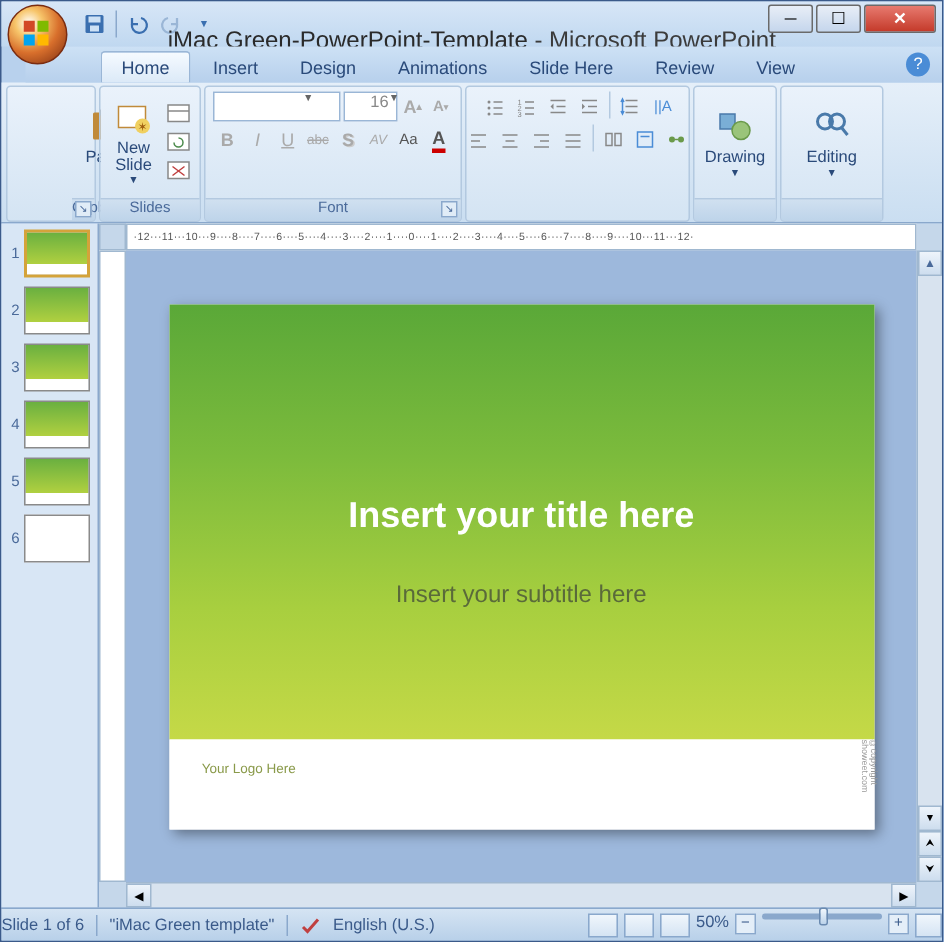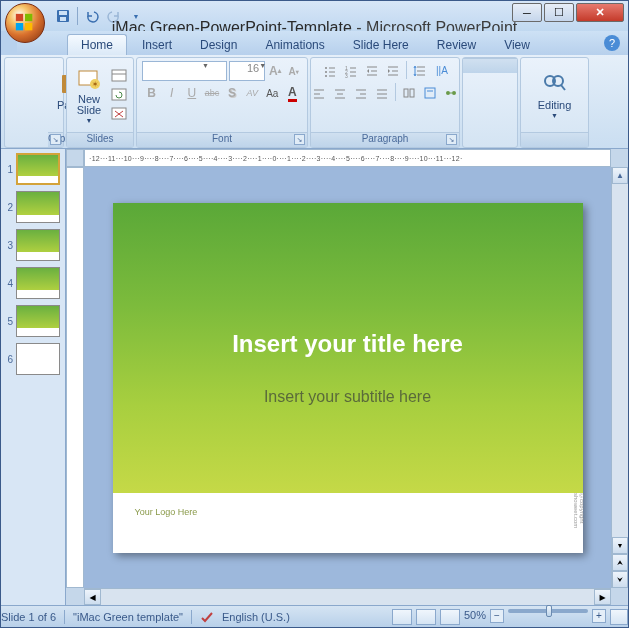--- a/index.html
+++ b/index.html
@@ -367,24 +367,35 @@
             </div>
           <div class="btn-sm">
               <svg width="14" height="14">
                 <circle cx="4" cy="7" r="2" fill="#6a9a4a"></circle>
                 <circle cx="10" cy="7" r="2" fill="#6a9a4a"></circle>
                 <line x1="6" y1="7" x2="8" y2="7" stroke="#6a9a4a"></line>
               </svg>
             </div>
         </div>
       </div>
-      <div class="group-label"><span>Paragraph</span><div class="dlg">↘</div></div>
     </div>
 
     <div class="group" style="width:56px;">
+      <div class="group-body" style="justify-content:center;">
+        <div class="big-btn">
+          <div class="ico">
+              <svg width="26" height="26">
+                <rect x="3" y="4" width="10" height="10" fill="#7aaed6" stroke="#4a7aaa"></rect>
+                <circle cx="17" cy="15" r="6" fill="#9ac47a" stroke="#6a9a4a"></circle>
+              </svg>
+            </div>
+          <span>Drawing</span>
+          <span class="arrow">▼</span>
+        </div>
+      </div>
       <div class="group-label">&nbsp;</div>
     </div>
 
     <div class="group" style="width:69px;">
       <div class="group-body" style="justify-content:center;">
         <div class="big-btn">
           <div class="ico">
               <svg width="26" height="26">
                 <circle cx="9" cy="9" r="5" fill="none" stroke="#4a7aaa" stroke-width="2"></circle>
                 <circle cx="17" cy="9" r="5" fill="none" stroke="#4a7aaa" stroke-width="2"></circle>

